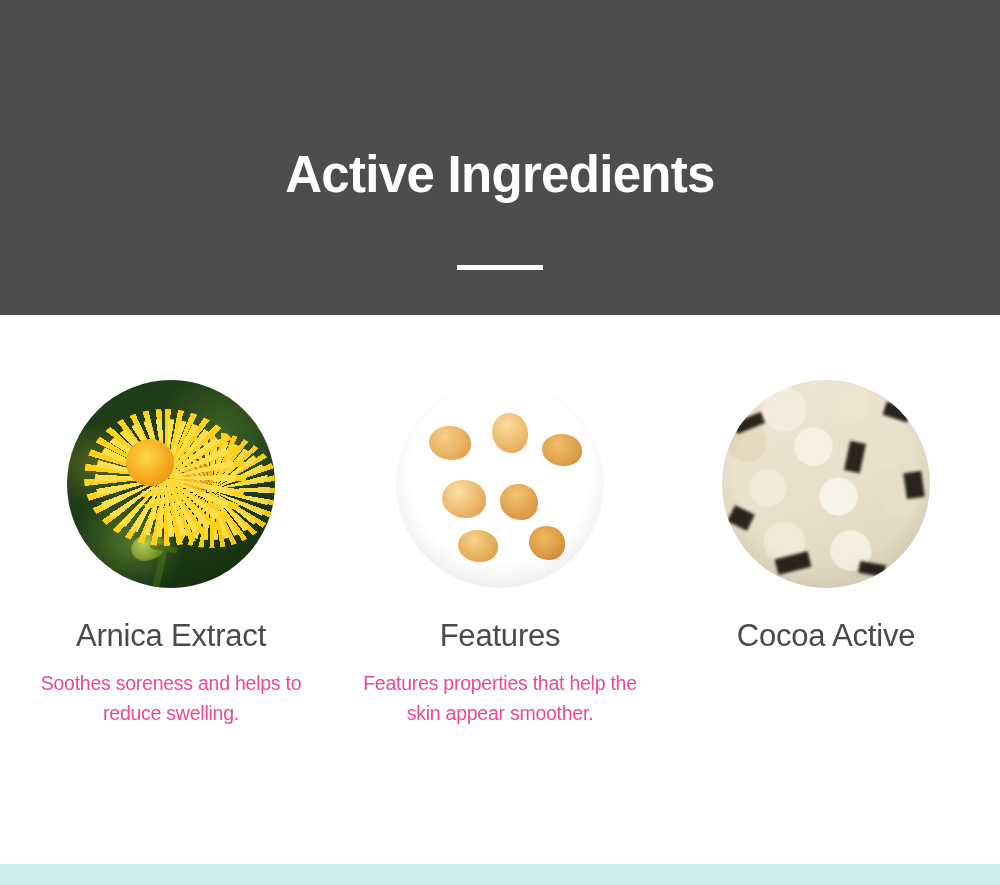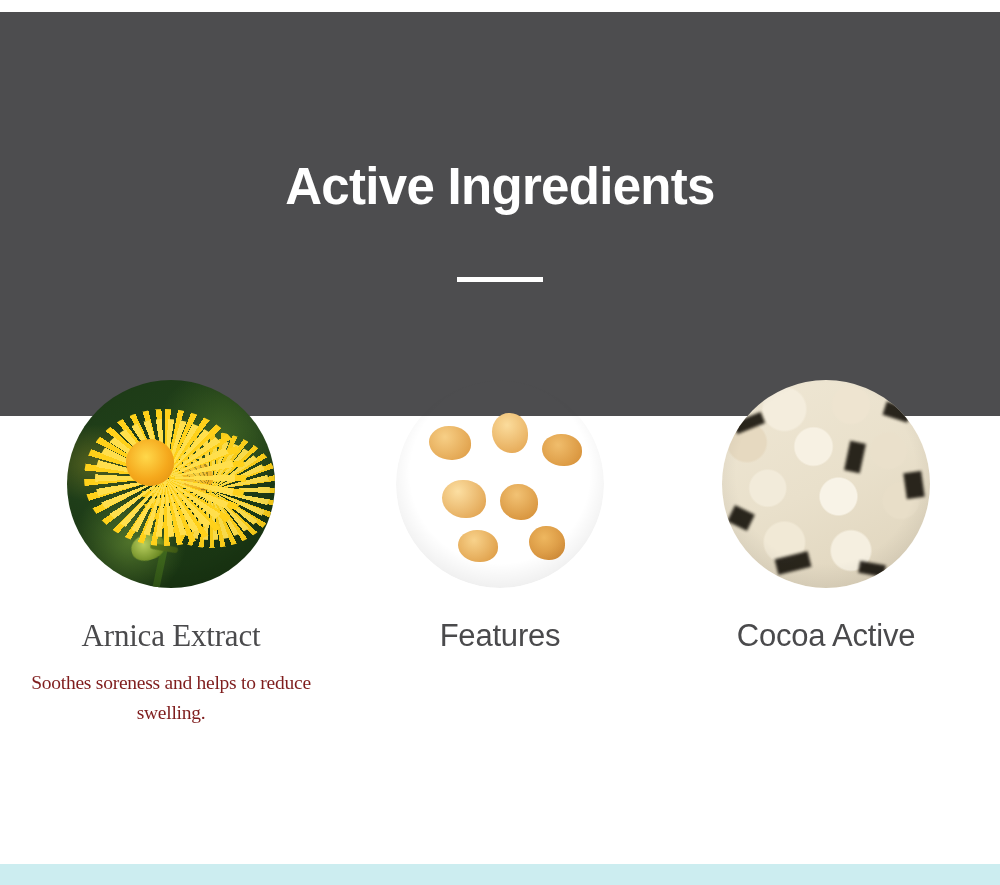--- a/index.html
+++ b/index.html
@@ -20,23 +20,23 @@
     position: relative;
     width: 1000px;
     height: 885px;
     background: #ffffff;
   }
 
   
   .header {
     position: absolute;
     left: 0;
-    top: 12px;
-    width: 1000px;
-    height: 404px;
+    top: 0;
+    width: 1000px;
+    height: 315px;
     background: #4d4d4f;
   }
 
   .header-title {
     position: absolute;
     left: 0;
     top: 148px;
     width: 1000px;
     text-align: center;
     font-size: 51px;
@@ -63,21 +63,21 @@
     width: 1000px;
     height: 525px;
   }
 
   .card {
     position: absolute;
     top: 0;
     width: 330px;
   }
 
-  .card-1 { left: 6px; font-family: Liberation Serif, serif; }
+  .card-1 { left: 6px; }
   .card-2 { left: 335px; }
   .card-3 { left: 661px; }
 
   .circle-wrap {
     position: relative;
     width: 208px;
     height: 208px;
     margin: 65px auto 0 auto;
   }
 
@@ -250,21 +250,21 @@
     letter-spacing: -0.2px;
     line-height: 1.1;
   }
 
   .card-desc {
     margin: 15px auto 0 auto;
     width: 300px;
     text-align: center;
     font-size: 19.5px;
     font-weight: normal;
-    color: #7f1d1d;
+    color: #ec4899;
     line-height: 1.55;
     letter-spacing: -0.25px;
   }
 
   
   .bottom-accent {
     position: absolute;
     left: 0;
     top: 864px;
     width: 1000px;
@@ -313,20 +313,21 @@
           <div class="speck" style="left:46%;top:16%;width:36px;height:40px;background:radial-gradient(circle at 42% 30%,#fbdc9c,#e2a14b);"></div>
           <div class="speck" style="left:70%;top:26%;width:40px;height:32px;background:radial-gradient(circle at 40% 34%,#f0bd6c,#d48c33);"></div>
           <div class="speck" style="left:22%;top:48%;width:44px;height:38px;background:radial-gradient(circle at 36% 30%,#fcdfa2,#dd9a44);"></div>
           <div class="speck" style="left:50%;top:50%;width:38px;height:36px;background:radial-gradient(circle at 44% 30%,#f2c274,#d28a31);"></div>
           <div class="speck" style="left:30%;top:72%;width:40px;height:32px;background:radial-gradient(circle at 40% 32%,#f8d28b,#da953c);"></div>
           <div class="speck" style="left:64%;top:70%;width:36px;height:34px;background:radial-gradient(circle at 42% 34%,#eeb75f,#cd8430);"></div>
           <div class="vignette"></div>
         </div>
       </div>
       <div class="card-title">Features</div>
+      <div class="card-desc">Features properties that help the skin appear smoother.</div>
     </div>
 
     <div class="card card-3">
       <div class="circle-wrap">
         <div class="circle img-cocoa">
           <div class="cocoa-gap" style="left:6%;top:18%;width:30px;height:12px;transform:rotate(-22deg);"></div>
           <div class="cocoa-gap" style="left:78%;top:12%;width:26px;height:14px;transform:rotate(18deg);"></div>
           <div class="cocoa-gap" style="left:60%;top:30%;width:16px;height:30px;transform:rotate(12deg);"></div>
           <div class="cocoa-gap" style="left:88%;top:44%;width:18px;height:26px;transform:rotate(-8deg);"></div>
           <div class="cocoa-gap" style="left:4%;top:62%;width:22px;height:18px;transform:rotate(26deg);"></div>

